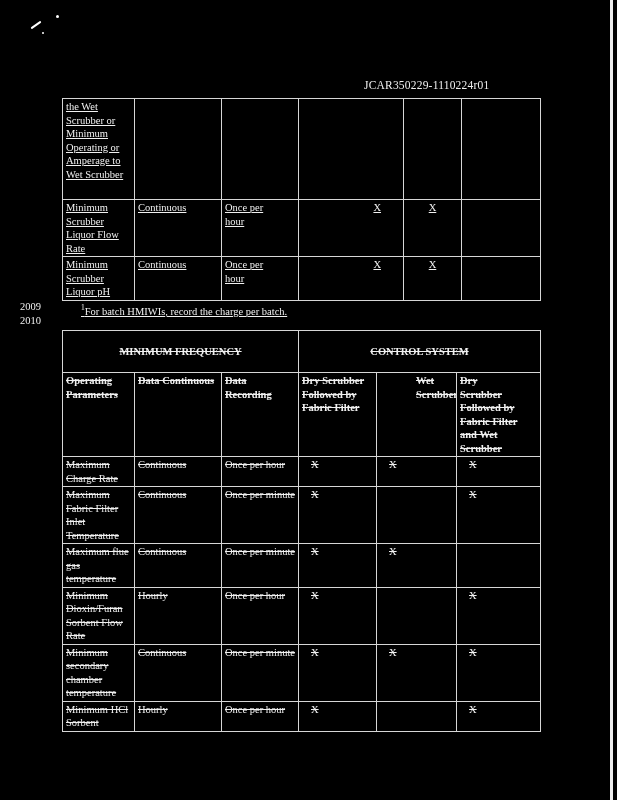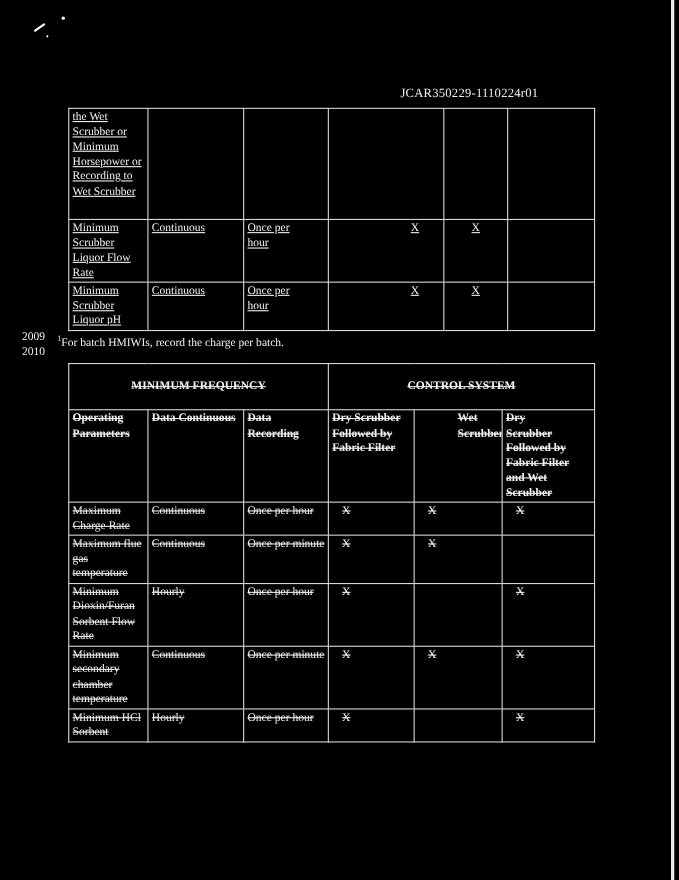--- a/index.html
+++ b/index.html
@@ -6,21 +6,21 @@
   html, body { background: #000; }
   body {
     width: 617px; height: 800px; position: relative; overflow: hidden;
     font-family: "Liberation Serif", "DejaVu Serif", serif;
     color: #f0f0f0;
   }
   .docid { position: absolute; left: 364px; top: 79px; font-size: 11.5px; letter-spacing: .2px; }
   .mnum { position: absolute; left: 20px; font-size: 10.5px; }
   .mnum.l1 { top: 301px; }
   .mnum.l2 { top: 315px; text-align: center; }
-  .footnote { position: absolute; left: 52px; top: 303px; font-size: 10.5px; }
+  .footnote { position: absolute; left: 81px; top: 303px; font-size: 10.5px; text-decoration: underline; }
   .footnote sup { font-size: 7.5px; }
 
   table { border-collapse: collapse; table-layout: fixed; position: absolute; }
   td, th {
     border: 1px solid #d6d6d6; vertical-align: top; padding: 1px 3px;
     font-size: 10.5px; line-height: 13.5px; text-align: left; font-weight: normal;
     overflow: hidden;
   }
 
   .t1 { left: 62px; top: 98px; width: 478px; }
@@ -65,21 +65,21 @@
     <colgroup>
       <col style="width:72px">
         <col style="width:87px">
         <col style="width:77px">
       <col style="width:105px">
         <col style="width:58px">
         <col style="width:79px">
     </colgroup>
     <tbody>
         <tr class="h100">
-      <td>the Wet Scrubber or Minimum Horsepower or Recording to Wet Scrubber</td>
+      <td>the Wet Scrubber or Minimum Operating or Amperage to Wet Scrubber</td>
       <td></td>
       <td><span class="w48"></span></td>
       <td class="c4mark"></td>
       <td class="xc dl"></td>
       <td class="dl"></td>
     </tr>
     <tr class="h57">
       <td>Minimum Scrubber Liquor Flow Rate</td>
       <td>Continuous</td>
       <td><span class="w48">Once per hour</span></td>
@@ -126,20 +126,28 @@
       <th><span class="w58">Dry Scrubber Followed by Fabric Filter and Wet Scrubber</span></th>
     </tr>
     <tr class="h30">
       <td>Maximum Charge Rate</td>
       <td>Continuous</td>
       <td>Once per hour</td>
       <td class="xc">X</td>
       <td class="xc">X</td>
       <td class="xc">X</td>
     </tr>
+    <tr class="h55">
+      <td>Maximum Fabric Filter Inlet Temperature</td>
+      <td>Continuous</td>
+      <td>Once per minute</td>
+      <td class="xc">X</td>
+      <td class="xc"></td>
+      <td class="xc">X</td>
+    </tr>
     <tr class="h43">
       <td>Maximum flue gas temperature</td>
       <td>Continuous</td>
       <td>Once per minute</td>
       <td class="xc">X</td>
       <td class="xc">X</td>
       <td class="xc"></td>
     </tr>
     <tr class="h57b">
       <td>Minimum Dioxin/Furan Sorbent Flow Rate</td>

